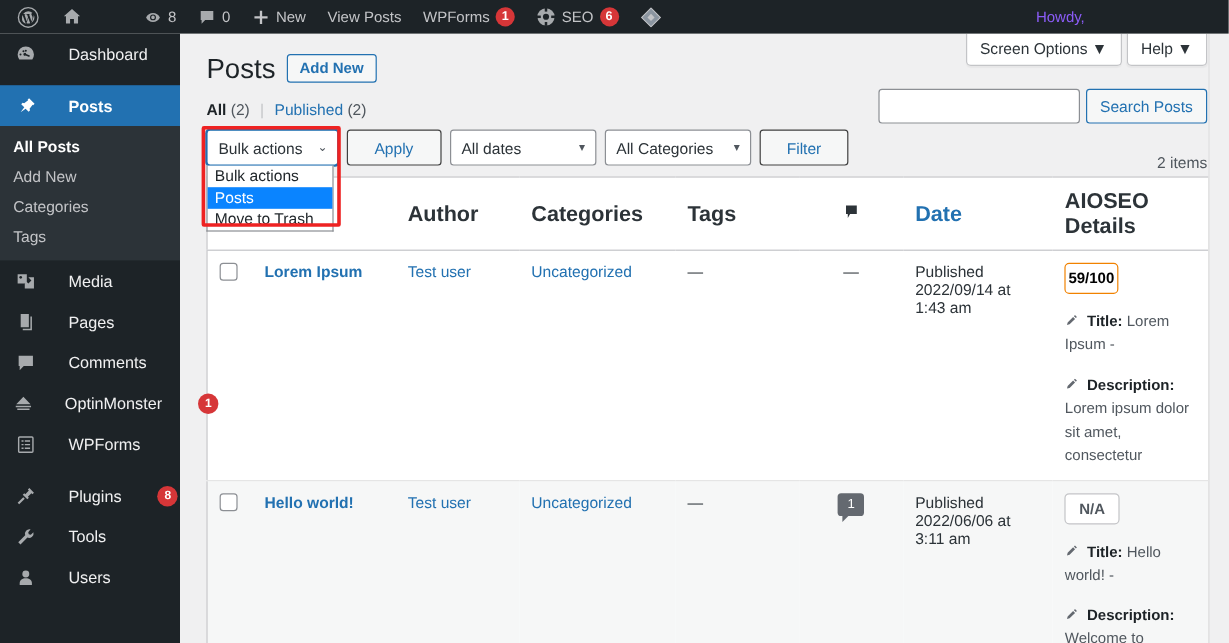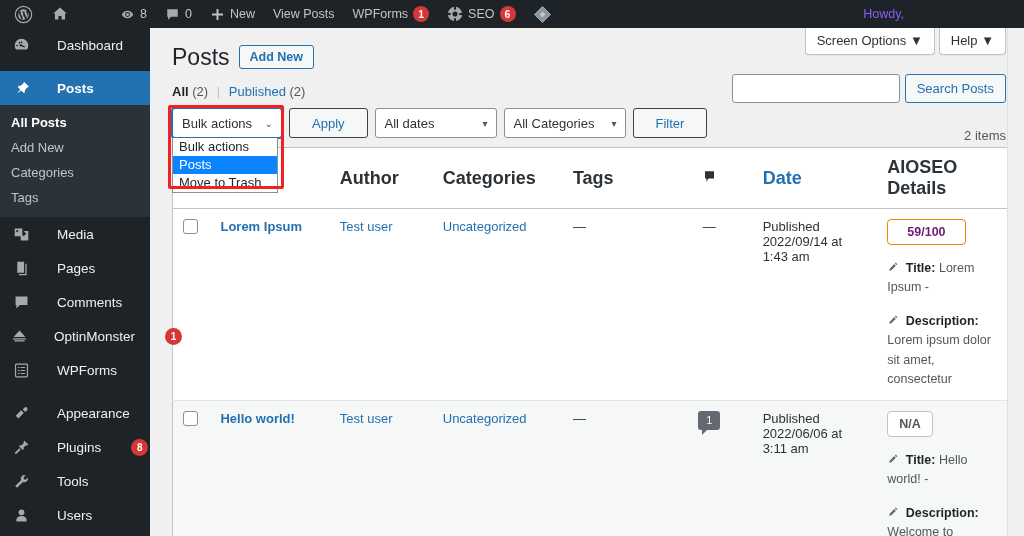--- a/index.html
+++ b/index.html
@@ -204,22 +204,22 @@
     background: #646970; color: #fff; font-size: 11px;
     line-height: 19px; text-align: center;
   }
   .comment-bubble:after {
     content: ""; position: absolute; left: 4px; bottom: -5px;
     border-top: 6px solid #646970;
     border-right: 6px solid transparent;
   }
 
   .seo-score {
-    display: inline-block; border: 1px solid #f18200; color: #701a75;
-    border-radius: 4px; padding: 5px 19px; font-size: 12.5px; font-weight: bold;
+    display: inline-block; border: 1px solid #f18200; color: #000000;
+    border-radius: 4px; padding: 5px 2px; font-size: 12.5px; font-weight: bold;
     background: #fff;
   }
   .seo-score.na { border-color: #c3c4c7; color: #50575e; padding: 5px 11px; }
   .seo-row { margin-top: 14px; font-size: 12.5px; color: #50575e; line-height: 1.55; }
   .seo-row .lbl { color: #1d2327; font-weight: bold; }
   .pencil { color: #646970; margin-right: 3px; }
   .redacted {
     display: inline-block; background: #fff;
     width: 42px; height: 9px; vertical-align: middle;
     position: relative;
@@ -382,28 +382,20 @@
       <svg width="17" height="17" viewBox="0 0 20 20" fill="none" stroke="currentColor" stroke-width="1.4">
           <rect x="3" y="2.5" width="14" height="15" rx="1"></rect>
           <path d="M5.8 6.5h2M9 6.5h5.2M5.8 10h2M9 10h5.2M5.8 13.5h2M9 13.5h5.2"></path>
         </svg>
     </span>
     <span>WPForms</span>
   </div>
 
   <div class="menu-sep"></div>
 
-  <div class="menu-top">
-    <span class="m-ico">
-      <svg width="17" height="17" viewBox="0 0 20 20" fill="currentColor">
-          <path d="M16.5 3.2a2.2 2.2 0 0 0-3.1 0l-2 2 3.1 3.1 2-2a2.2 2.2 0 0 0 0-3.1zM9.6 6.3 3.2 12.7l3.1 3.1 6.4-6.4z"></path>
-        </svg>
-    </span>
-    <span>Appearance</span>
-  </div>
 
   <div class="menu-top">
     <span class="m-ico">
       <svg width="17" height="17" viewBox="0 0 20 20" fill="currentColor">
           <path d="M13.5 2 12 3.5l1 1-3.5 3.5-1-1L7 8.5l4.5 4.5L13 11.5l-1-1L15.5 7l1 1L18 6.5zM7.5 11 2 16.5 3.5 18 9 12.5z"></path>
         </svg>
     </span>
     <span>Plugins</span>
     <span class="menu-badge">8</span>
   </div>

